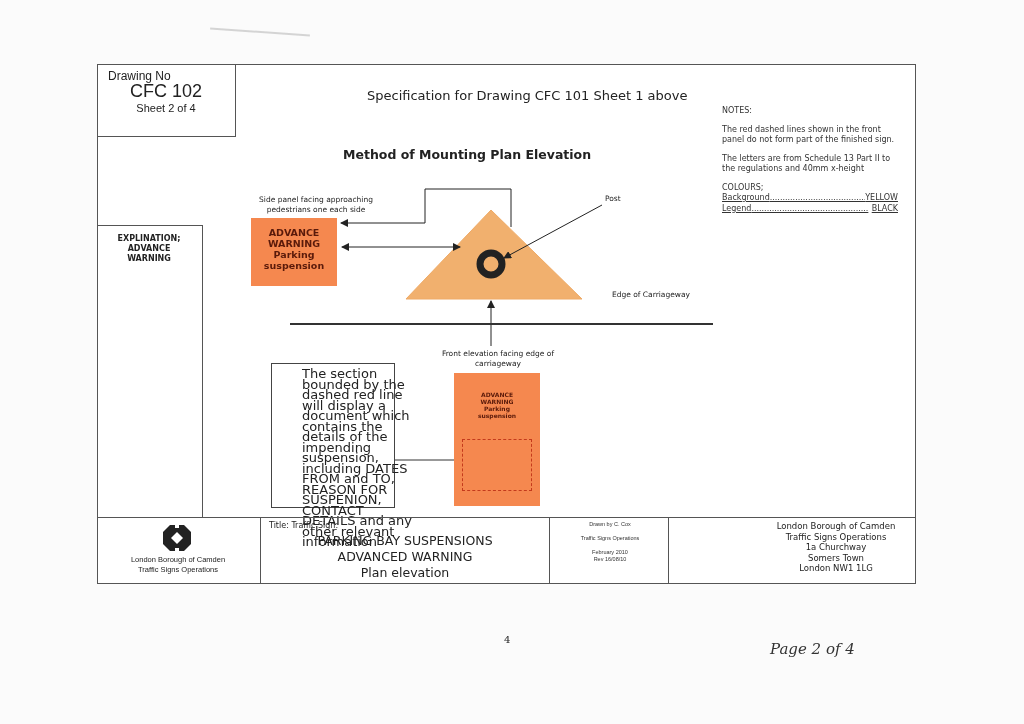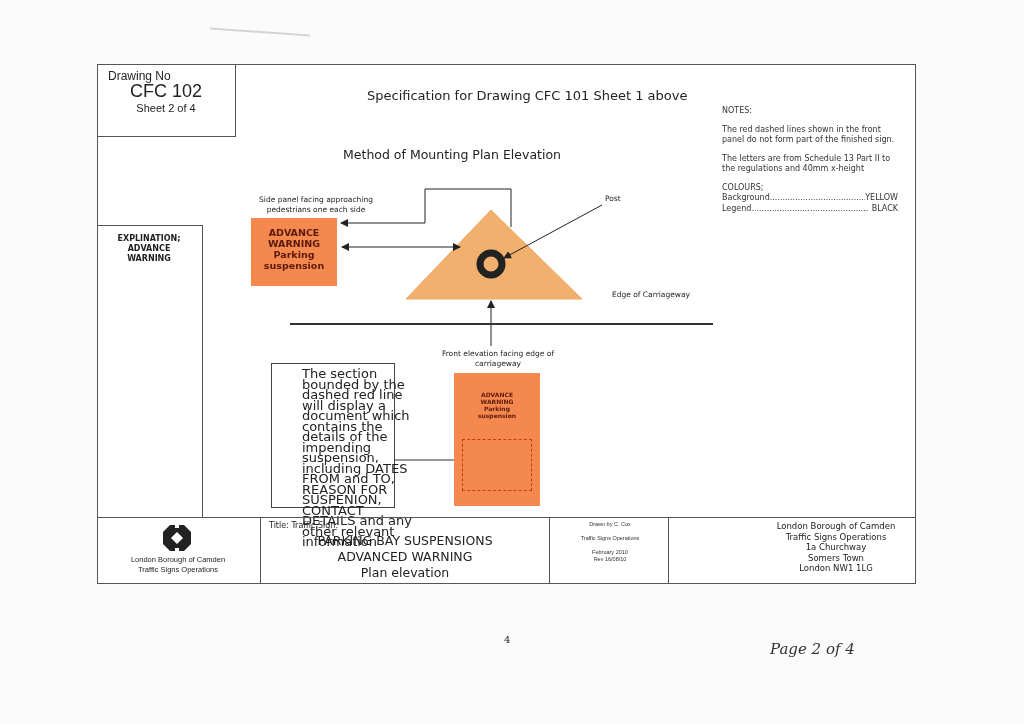--- a/index.html
+++ b/index.html
@@ -17,25 +17,25 @@
     .drawno-box {
       left: 97px; top: 64px; width: 139px; height: 73px;
       border: 1.5px solid #555; box-sizing: border-box; background:#fff;
       font-family: "Liberation Sans", sans-serif;
     }
     .drawno-label { left: 10px; top: 4px; font-size: 12px; }
     .drawno-num { left: 0; width: 136px; text-align: center; top: 16px; font-size: 18px; }
     .drawno-sheet { left: 0; width: 136px; text-align: center; top: 37px; font-size: 11px; }
 
     .spec-title { left: 367px; top: 88px; font-size: 13px; color:#222;text-align:center; }
-    .method-title { left: 343px; top: 147px; font-size: 12.5px; color:#222; }
+    .method-title { left: 343px; top: 147px; font-size: 12.5px; color:#222;font-weight:bold; }
 
     .notes { left: 722px; top: 106px; width: 176px; font-size: 8px; line-height: 10.5px; color:#333; }
     .notes p { margin: 0 0 8px 0; }
-    .colour-row { display:flex; }
+    .colour-row { display:flex;text-decoration:underline; }
     .colour-row .k { flex: 0 0 auto; }
     .colour-row .dots { flex: 1 1 auto; overflow:hidden; white-space:nowrap; }
     .colour-row .v { flex: 0 0 auto; }
 
     .expl-box {
       left: 97px; top: 225px; width: 106px; height: 293px;
       border: 1.5px solid #555; border-left: none; border-bottom:none; box-sizing: border-box;
     }
     .expl-head { left: 0; width: 104px; top: 8px; text-align:center; font-weight:bold; font-size: 8px; line-height: 10px; }
     .expl-body { left: 7px; top: 38px; width: 96px; font-size: 8px; line-height: 10.4px; }

